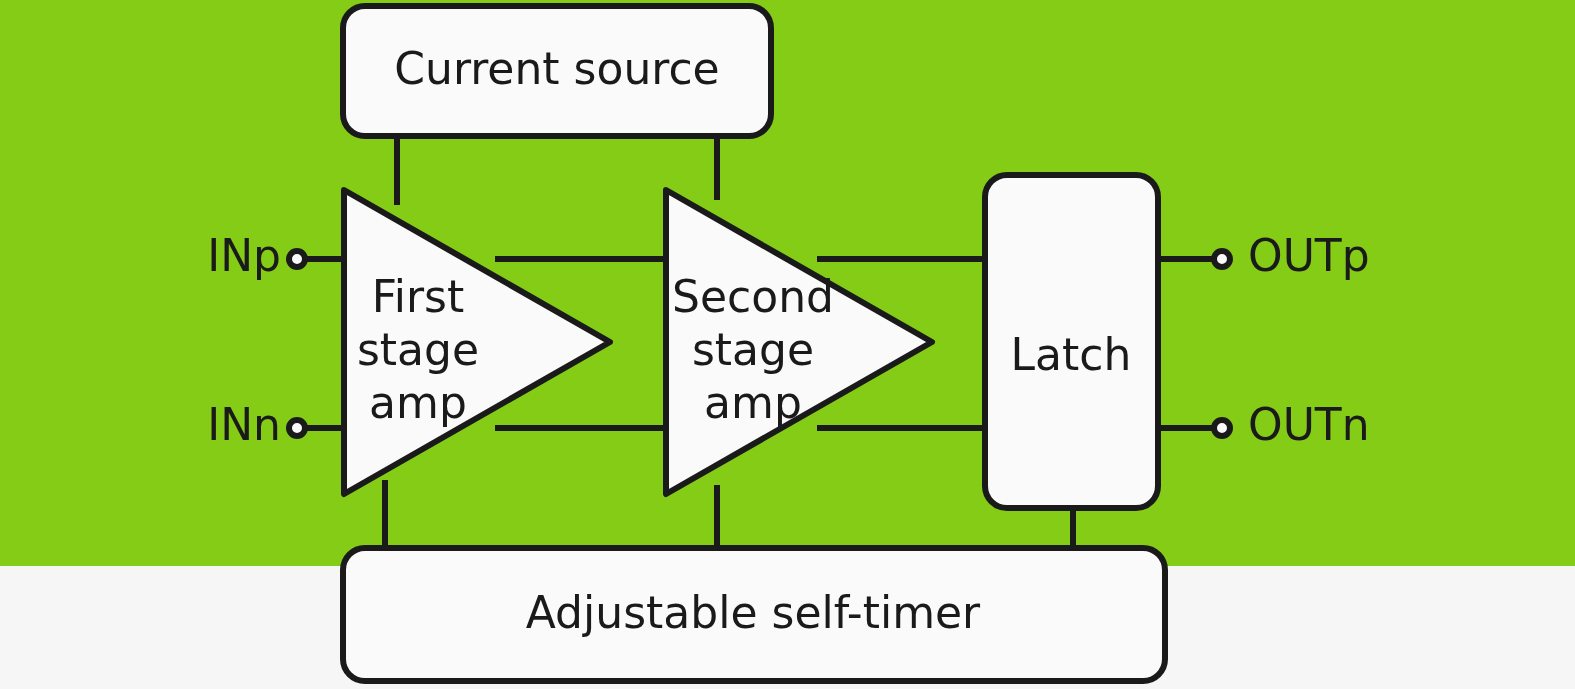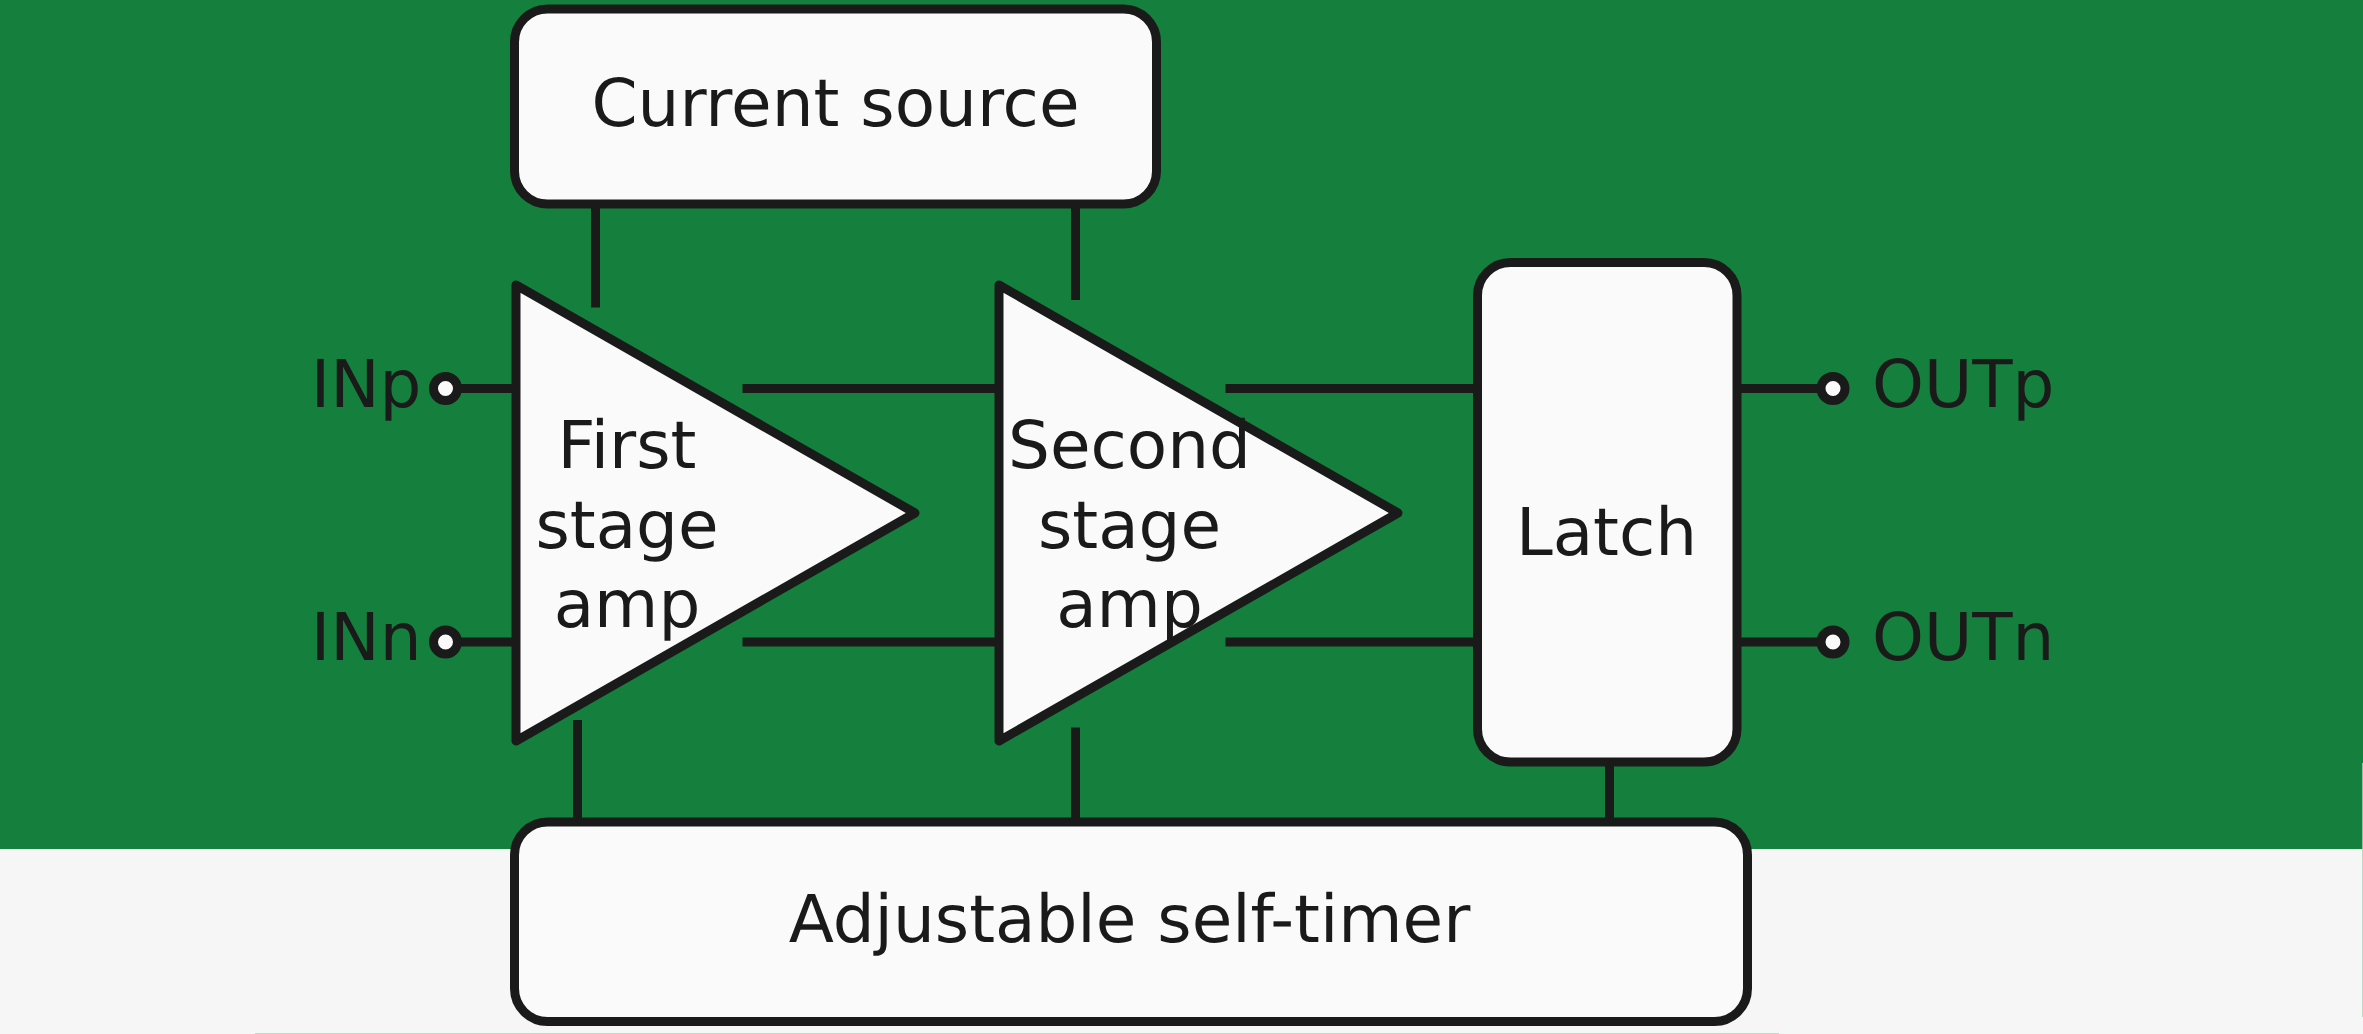--- a/index.html
+++ b/index.html
@@ -11,21 +11,21 @@
   body {
     width: 1575px;
     height: 689px;
     font-family: "DejaVu Sans", "Liberation Sans", sans-serif;
     overflow: hidden;
   }
   #diagram-root {
     position: relative;
     width: 1575px;
     height: 566px;
-    background: #15803d;
+    background: #84cc16;
     text-decoration: underline;
   }
   svg.diagram-canvas {
     position: absolute;
     top: 0;
     left: 0;
     width: 1575px;
     height: 689px;
     display: block;
   }

